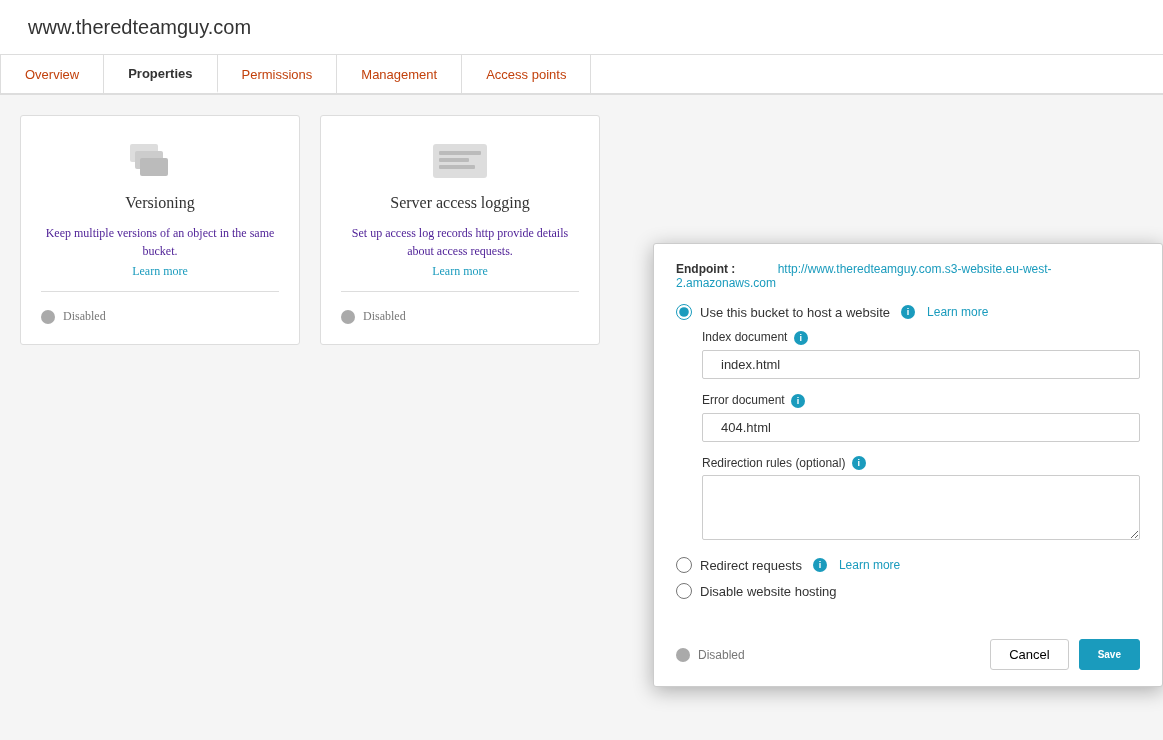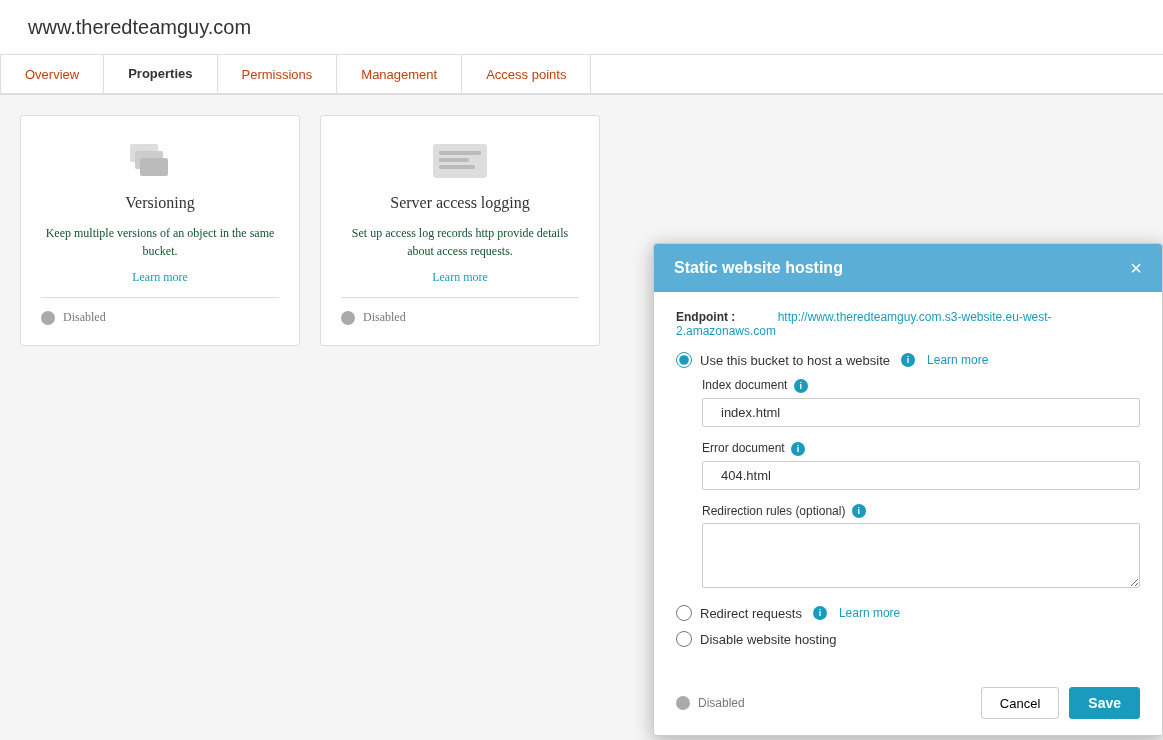--- a/index.html
+++ b/index.html
@@ -82,24 +82,24 @@
 
     .card-title {
       font-size: 16px;
       color: #333;
       margin-bottom: 12px;
       text-align: center;
     }
 
     .card-description {
       font-size: 12px;
-      color: #14532d;
+      color: #4c1d95;
       text-align: center;
       line-height: 1.5;
-      margin-bottom: 10px;
+      margin-bottom: 4px;
     }
 
     .card-link {
       color: #1a9bbd;
       cursor: pointer;
       font-size: 12px;
       text-decoration: none;
     }
 
     .card-divider {
@@ -293,21 +293,21 @@
       font-size: 13px;
       color: #000000;
     }
 
     .btn-save {
       padding: 7px 18px;
       background: #1a9bbd;
       border: 1px solid #1a9bbd;
       border-radius: 3px;
       cursor: pointer;
-      font-size: 14px;
+      font-size: 10px;
       color: #fff;
       font-weight: bold;
     }
 
     .card-icon-img {
       width: 80px;
       height: 50px;
       margin-bottom: 8px;
       display: flex;
       align-items: center;
@@ -363,24 +363,20 @@
     <a class="card-link">Learn more</a>
     <hr class="card-divider">
     <div class="card-status">
       <span class="status-dot"></span>
       <span class="status-label">Disabled</span>
     </div>
   </div>
 
   <div class="modal-panel">
 
-    <div class="modal-header">
-      <span class="modal-title">Static website hosting</span>
-      <button class="modal-close">×</button>
-    </div>
 
     <div class="modal-body">
 
       <div class="endpoint-row">
         <span class="endpoint-label">Endpoint :</span>
         <a class="endpoint-url">http://www.theredteamguy.com.s3-website.eu-west-2.amazonaws.com</a>
       </div>
 
       <div class="radio-option">
         <input type="radio" name="hosting-mode" id="use_bucket" checked="" style="">

